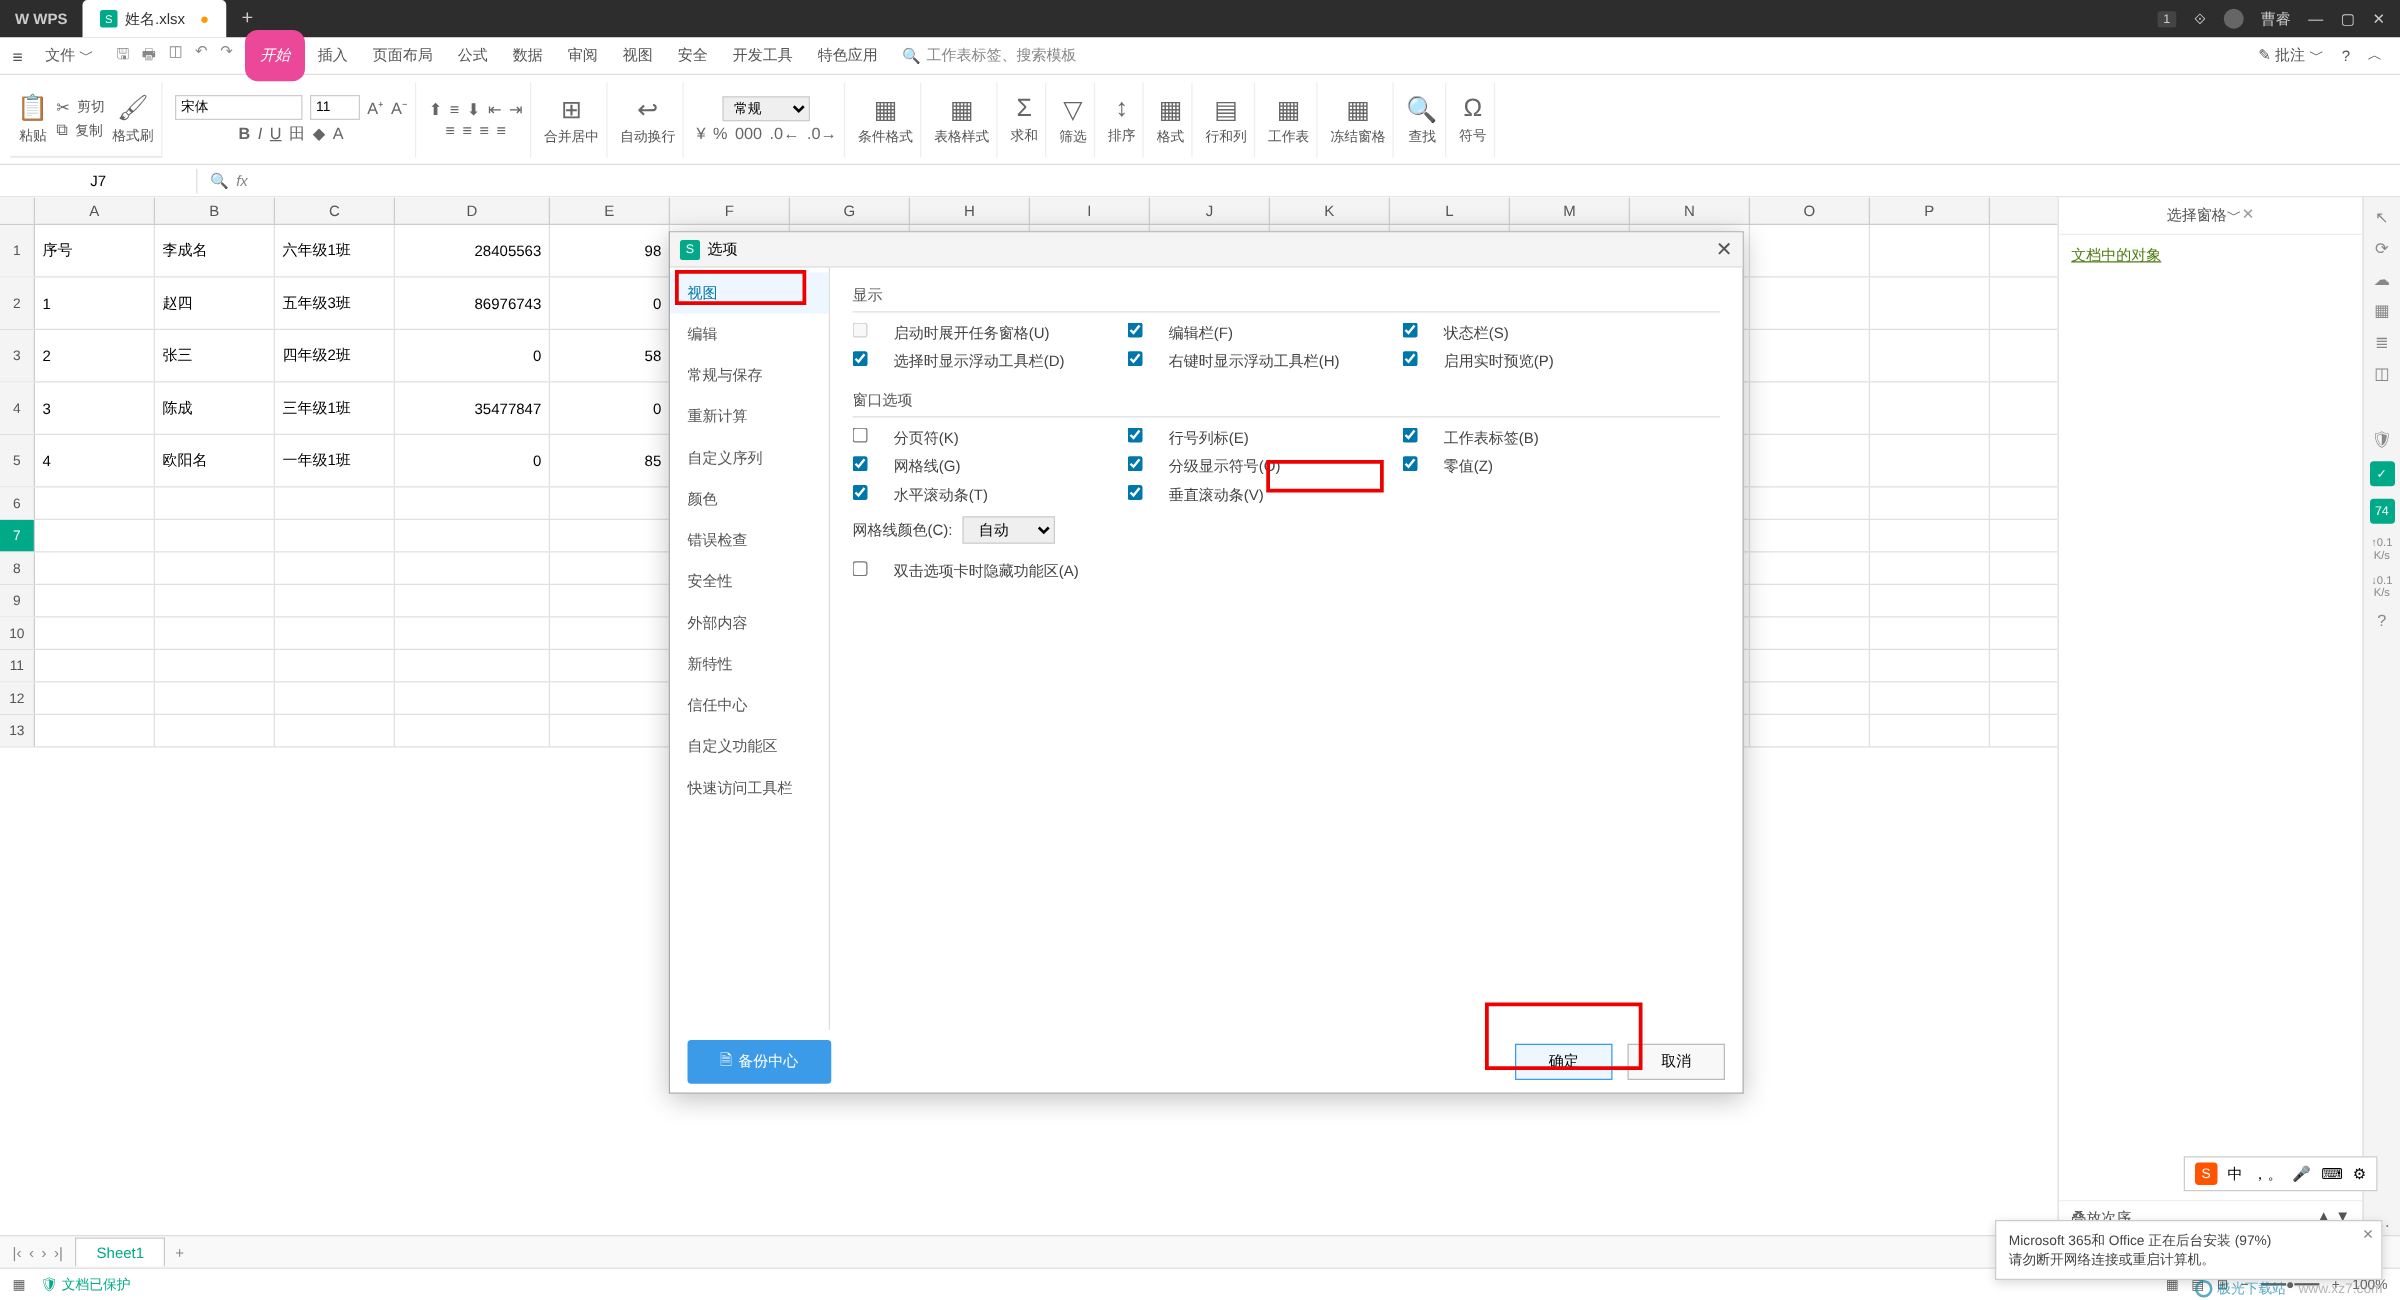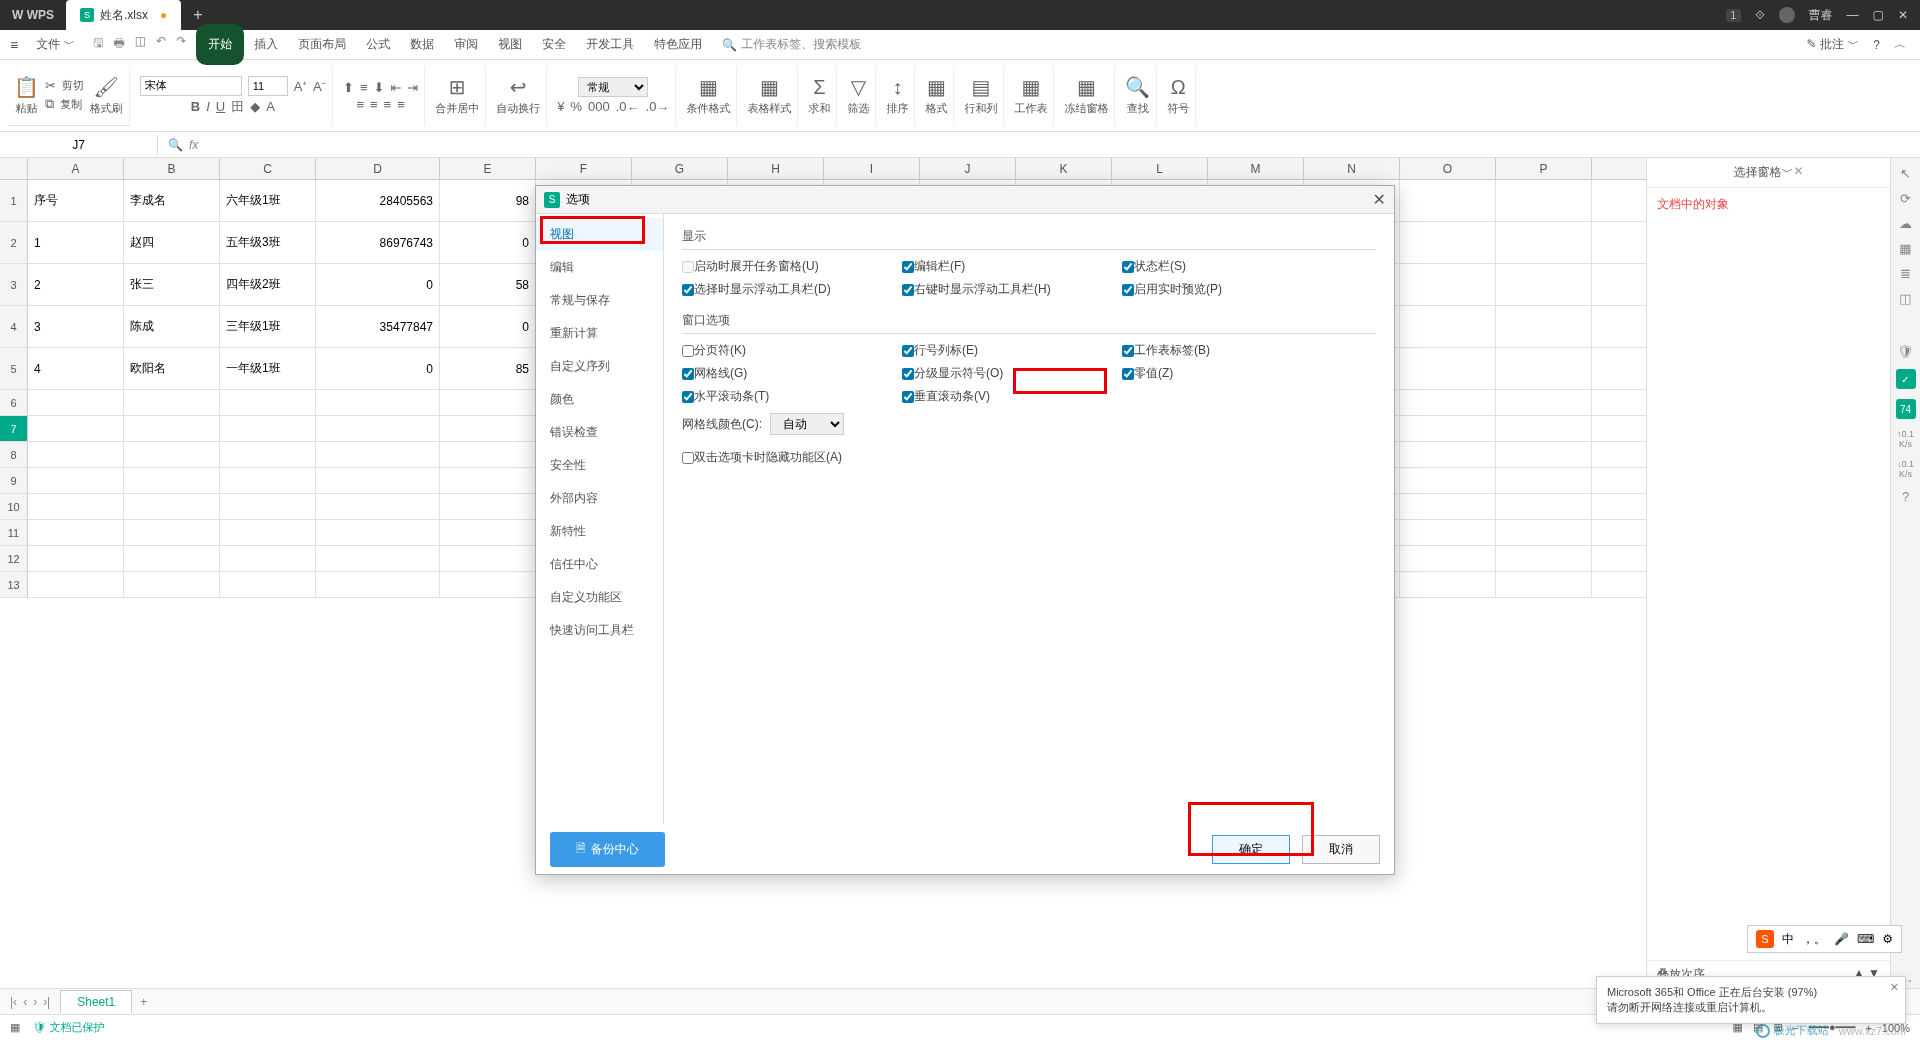--- a/index.html
+++ b/index.html
@@ -17,21 +17,21 @@
 .titlebar .badge { background: #444; padding: 1px 5px; border-radius: 2px; font-size: 10px; }
 .titlebar .avatar { width: 16px; height: 16px; background: #666; border-radius: 50%; }
 
 
 .menubar { height: 30px; background: #fff; border-bottom: 1px solid #ddd; display: flex; align-items: center; font-size: 12px; color: #555; }
 .menubar .hamburger { padding: 0 10px; font-size: 14px; }
 .menubar .file-menu { padding: 0 8px; display: flex; align-items: center; gap: 3px; }
 .menubar .qat { display: flex; gap: 10px; padding: 0 10px; }
 .menubar .qat span { color: #888; cursor: pointer; }
 .menubar .menu-item { padding: 0 10px; cursor: pointer; }
-.menubar .menu-item.active { background: #14532d; color: #fff; border-radius: 10px; padding: 12px 12px; }
+.menubar .menu-item.active { background: #ec4899; color: #fff; border-radius: 10px; padding: 12px 12px; font-style: italic; }
 .menubar .search { padding: 0 10px; display: flex; align-items: center; gap: 4px; color: #888; }
 .menubar .right { margin-left: auto; display: flex; gap: 14px; padding: 0 14px; align-items: center; }
 
 
 .ribbon { height: 72px; background: #fff; border-bottom: 1px solid #ddd; display: flex; align-items: center; padding: 0 8px; gap: 4px; font-size: 11px; color: #555; }
 .ribbon .group { display: flex; flex-direction: column; align-items: center; padding: 0 6px; border-right: 1px solid #eee; height: 60px; justify-content: center; gap: 2px; }
 .ribbon .group.row { flex-direction: row; gap: 6px; }
 .ribbon .big-btn { display: flex; flex-direction: column; align-items: center; gap: 2px; cursor: pointer; }
 .ribbon .icon-lg { font-size: 20px; color: #666; }
 .ribbon .icon-sm { font-size: 13px; color: #666; }
@@ -59,41 +59,41 @@
 .row.short { height: 26px; }
 .row-h { width: 28px; background: #f4f4f4; border-right: 1px solid #ccc; text-align: center; font-size: 11px; color: #555; display: flex; align-items: center; justify-content: center; }
 .row-h.active { background: #0a8; color: #fff; }
 .cell { border-right: 1px solid #e0e0e0; padding: 0 6px; font-size: 12px; display: flex; align-items: center; }
 .cell.num { justify-content: flex-end; }
 
 
 .right-pane { width: 244px; border-left: 1px solid #ddd; background: #fff; font-size: 12px; }
 .right-pane .hdr { padding: 6px 10px; border-bottom: 1px solid #eee; display: flex; justify-content: center; color: #555; }
 .right-pane .hdr .close { color: #999; cursor: pointer; }
-.right-pane .subtitle { padding: 8px 10px; color: #ef4444; }
+.right-pane .subtitle { padding: 8px 10px; color: #4d7c0f; text-decoration: underline; }
 
 
 .right-toolbar { width: 30px; background: #f4f4f4; border-left: 1px solid #ddd; display: flex; flex-direction: column; align-items: center; gap: 10px; padding-top: 8px; font-size: 13px; color: #888; position: relative; }
 .right-toolbar .green-badge { background: #0a8; color: #fff; width: 20px; height: 20px; border-radius: 3px; display: flex; align-items: center; justify-content: center; font-size: 10px; }
 .right-toolbar .stat { font-size: 9px; color: #888; text-align: center; }
 
 
 .dialog-overlay { position: absolute; left: 535px; top: 185px; width: 860px; height: 690px; background: #fff; border: 1px solid #aaa; box-shadow: 0 4px 20px rgba(0,0,0,.25); font-size: 12px; z-index: 10; }
 .dialog-title { height: 28px; background: #f4f4f4; display: flex; align-items: center; padding: 0 8px; gap: 6px; border-bottom: 1px solid #ddd; }
 .dialog-title .dicon { width: 16px; height: 16px; background: #0a8; border-radius: 2px; color: #fff; font-size: 10px; display: flex; align-items: center; justify-content: center; }
 .dialog-title .close { margin-left: auto; cursor: pointer; font-size: 16px; color: #555; }
 .dialog-body { display: flex; height: calc(100% - 28px - 50px); }
 .dialog-nav { width: 128px; border-right: 1px solid #ddd; display: flex; flex-direction: column; padding: 4px 0; }
 .dialog-nav .nav-item { padding: 8px 14px; cursor: pointer; color: #555; }
 .dialog-nav .nav-item.active { color: #07a; background: #eef6ff; }
 .dialog-content { flex: 1; padding: 14px 18px; color: #444; }
 .dialog-content .section { margin-bottom: 14px; }
 .dialog-content .section-title { font-size: 12px; color: #555; margin-bottom: 8px; border-bottom: 1px solid #ddd; padding-bottom: 4px; }
 .dialog-content .opts { display: flex; flex-wrap: wrap; gap: 6px 20px; }
-.dialog-content .opt { display: flex; align-items: center; gap: 0; min-width: 200px; }
+.dialog-content .opt { display: flex; gap: 21px; min-width: 200px; }
 .dialog-content .opt input[type=checkbox] { accent-color: #07a; width: 12px; height: 12px; }
 .dialog-content .color-row { display: flex; align-items: center; gap: 8px; margin-top: 8px; }
 .dialog-content select { border: 1px solid #ccc; padding: 2px 20px 2px 8px; font-size: 12px; }
 .dialog-footer { height: 50px; display: flex; align-items: center; padding: 0 14px; gap: 12px; }
 .dialog-footer .backup-btn { background: #3b9be8; color: #fff; padding: 7px 26px; border-radius: 3px; cursor: pointer; display: flex; gap: 5px; align-items: center; }
 .dialog-footer .spacer { flex: 1; }
 .dialog-footer .btn { padding: 5px 26px; border: 1px solid #bbb; background: #f8f8f8; cursor: pointer; }
 .dialog-footer .btn.primary { border: 1px solid #3b9be8; background: #eef6ff; }
 
 

